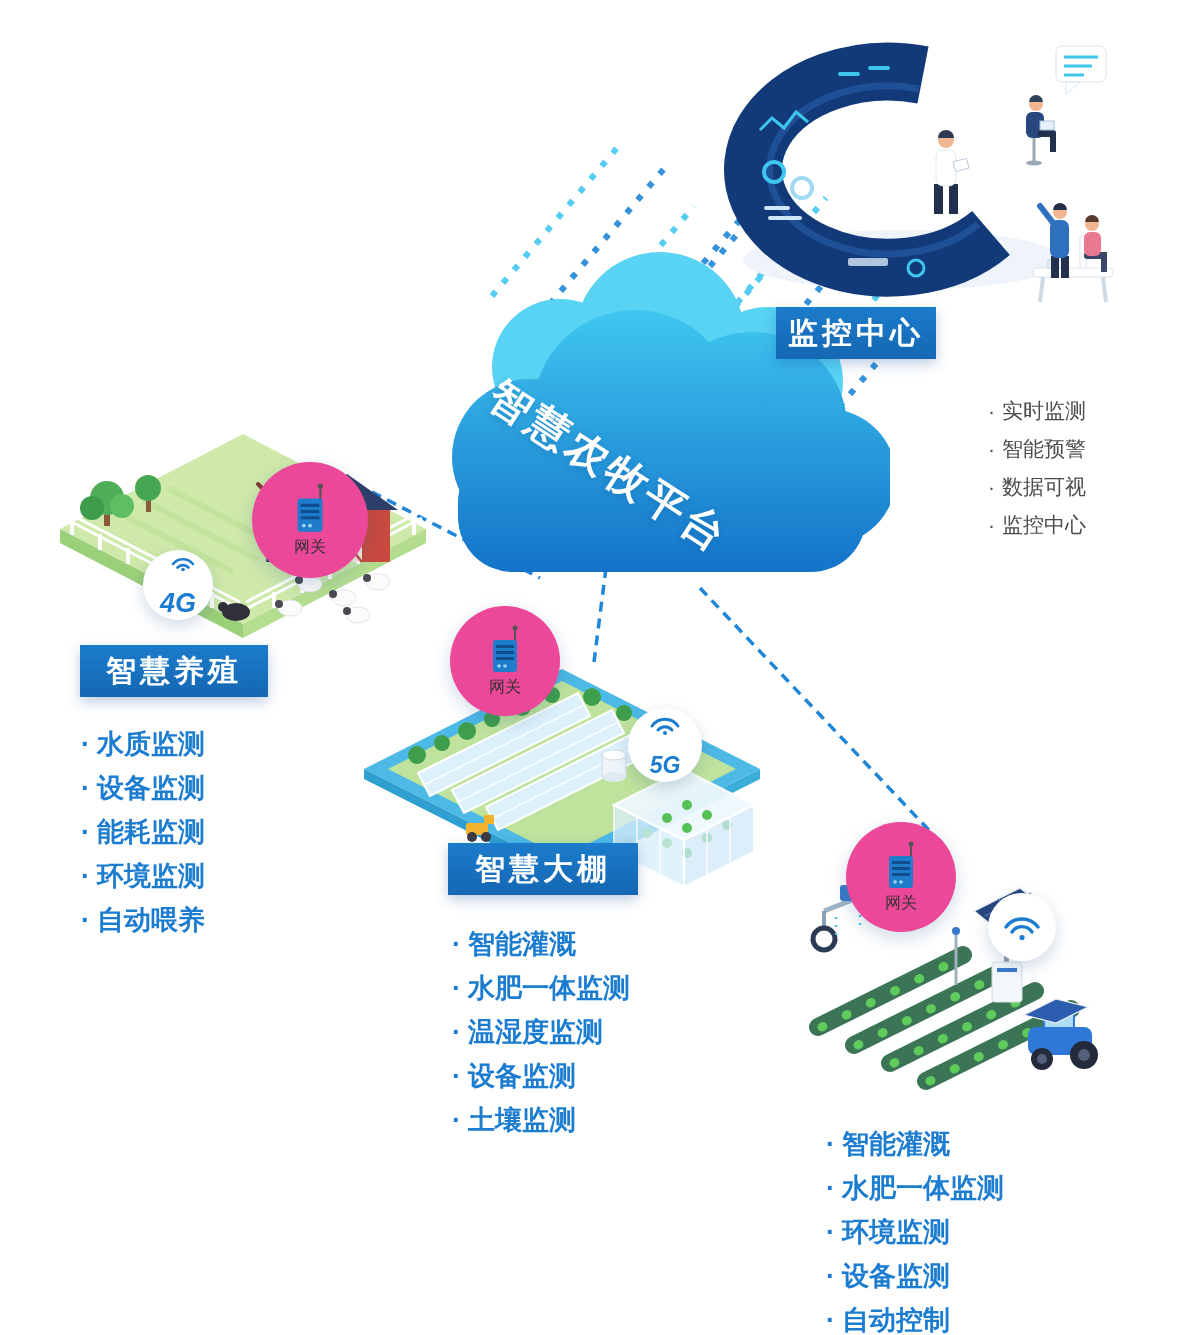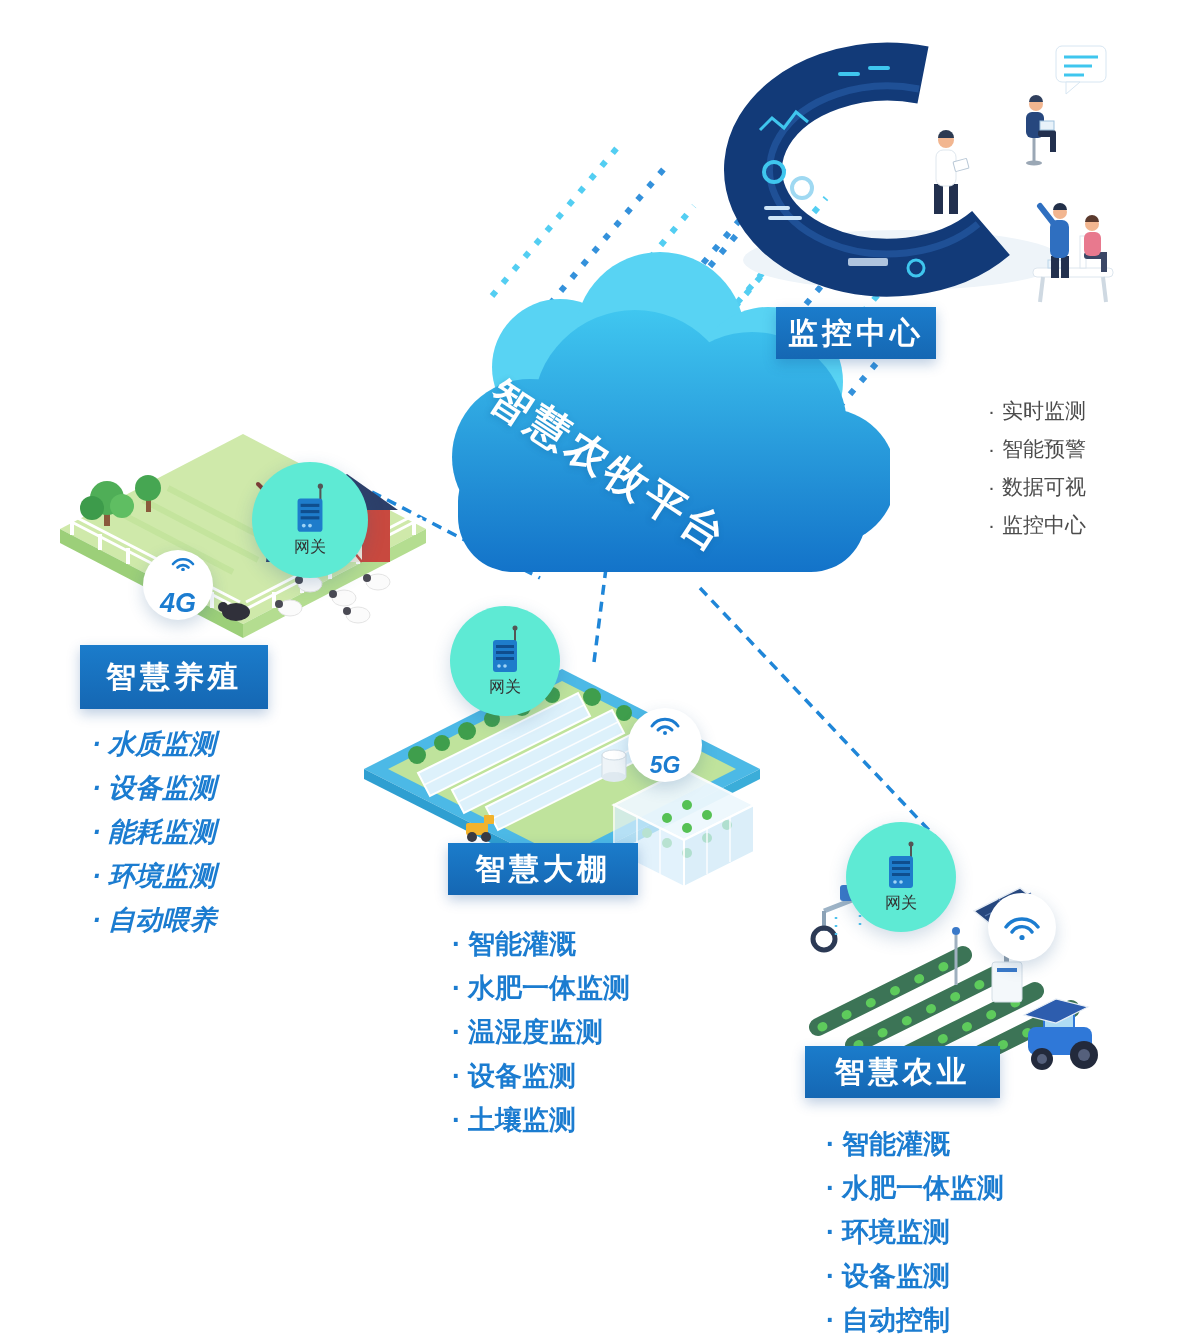--- a/index.html
+++ b/index.html
@@ -23,21 +23,21 @@
     display: flex; align-items: center; justify-content: center;
     box-shadow: 0 5px 12px rgba(20,80,150,.28);
   }
   .features { position: absolute; z-index: 4; list-style: none; color: #1b7cd0; font-weight: bold; font-size: 27px; }
   .features li { line-height: 44px; white-space: nowrap; }
   .features li::before { content: "·"; margin-right: 7px; }
   .features.gray { color: #4c4c4c; font-weight: normal; font-size: 21px; }
   .features.gray li { line-height: 38px; }
 
   .gateway {
-    position: absolute; z-index: 5; background: #5eead4; border-radius: 50%;
+    position: absolute; z-index: 5; background: #ec4899; border-radius: 50%;
     box-shadow: 0 6px 18px rgba(40,90,140,.22);
     display: flex; flex-direction: column; align-items: center; justify-content: center;
   }
   .gateway .gw-label { font-size: 16px; color: #333; margin-top: 1px; }
 
   .badge {
     position: absolute; z-index: 5; background: #fff; border-radius: 50%;
     box-shadow: 0 6px 16px rgba(40,90,140,.22);
     display: flex; flex-direction: column; align-items: center; justify-content: center;
   }
@@ -428,25 +428,24 @@
   </div>
 
   <div class="badge" style="left:988px; top:893px; width:68px; height:68px;">
     <svg width="38" height="28" viewBox="0 0 38 28">
       <path d="M3 14 A 20 20 0 0 1 35 14" fill="none" stroke="#1b7cd0" stroke-width="3.4" stroke-linecap="round"></path>
       <path d="M9 19 A 12 12 0 0 1 29 19" fill="none" stroke="#1b7cd0" stroke-width="3.4" stroke-linecap="round"></path>
       <circle cx="19" cy="24.5" r="2.6" fill="#1b7cd0"></circle>
     </svg>
   </div>
 
-  <div class="label-box" style="left:80px; top:645px; width:188px; height:64px;text-align:right;">智慧养殖</div>
+  <div class="label-box" style="left:80px; top:645px; width:188px; height:52px;text-align:right;">智慧养殖</div>
   <div class="label-box" style="left:448px; top:843px; width:190px; height:52px;">智慧大棚</div>
-  <div class="label-box" style="left:805px; top:1046px; width:195px; height:52px;">智慧农业</div>
-
-  <ul class="features" style="left:92px; top:722px;font-style:italic;">
+
+  <ul class="features" style="left:81px; top:722px;">
     <li>水质监测</li>
     <li>设备监测</li>
     <li>能耗监测</li>
     <li>环境监测</li>
     <li>自动喂养</li>
   </ul>
 
   <ul class="features" style="left:452px; top:922px;">
     <li>智能灌溉</li>
     <li>水肥一体监测</li>

